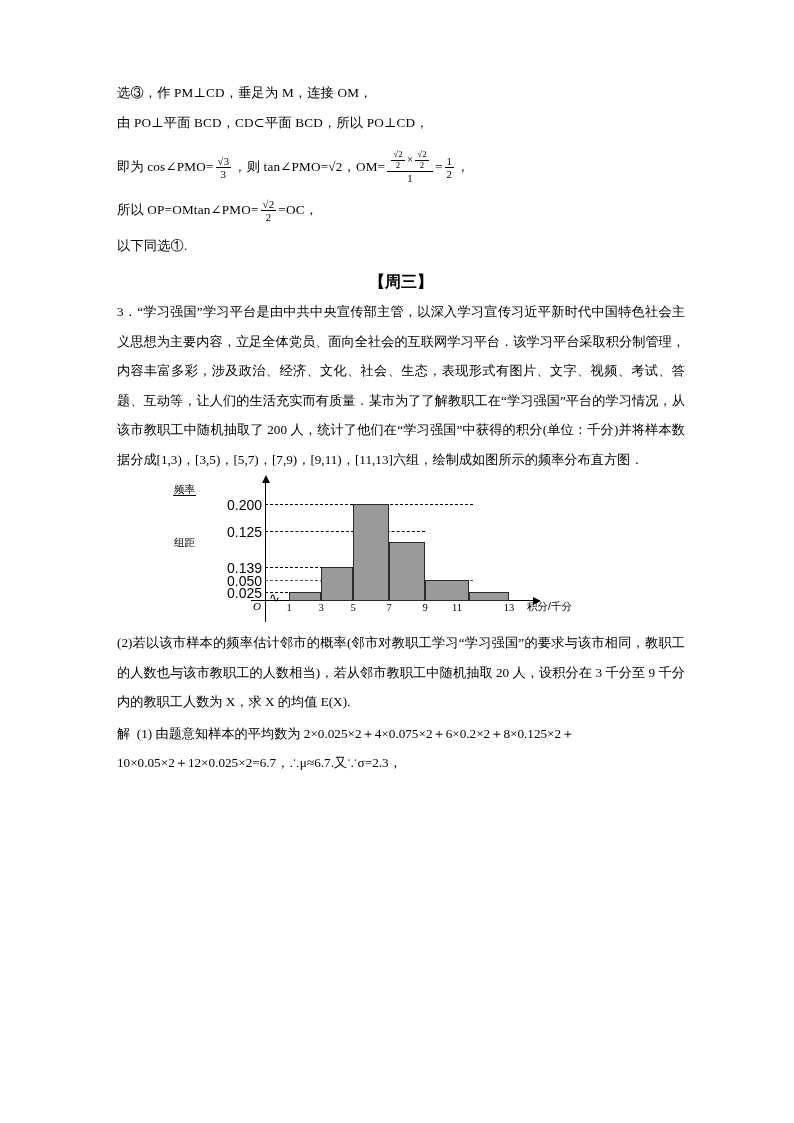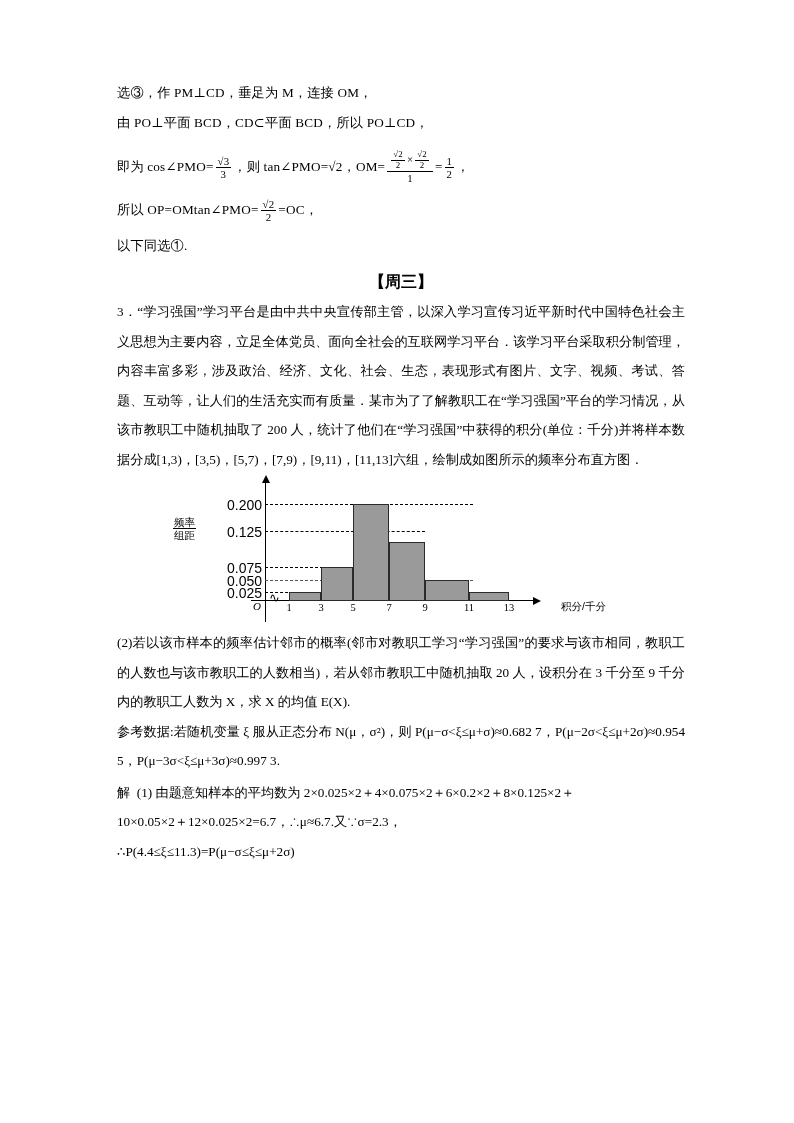--- a/index.html
+++ b/index.html
@@ -78,30 +78,29 @@
   }
   .axis-label-y {
     position: absolute;
     left: 56px;
     top: 1px;
     font-size: 10.5px;
     line-height: 12px;
     text-align: center;
     font-family: "Liberation Sans", sans-serif;
   }
-  .axis-label-y .num2 { display:block; border-bottom: 1px solid #000; padding: 0 1px; margin-top: 33px; }
-  .axis-label-y .den2 { display:block; padding: 0 1px; }
+  .axis-label-y .num2 { display:block; border-bottom: 1px solid #000; padding: 0 1px; }
+  .axis-label-y .den2 { display:block; padding: 0 1px; margin-top: 40px; }
   .axis-label-x {
     position: absolute;
     left: 212px;
     top: 118px;
     font-size: 10.5px;
     font-family: "Liberation Sans", sans-serif;
     white-space: nowrap;
-    margin-left: 34px;
   }
   .ytick {
     position: absolute;
     right: 100%;
     transform: translateY(-50%);
     font-size: 14px;
     padding-right: 3px;
     white-space: nowrap;
     font-family: Liberation Sans, sans-serif;
   }
@@ -205,53 +204,49 @@
         <div class="origin-label" style="left:-12px;top:118px;">O</div>
         <div class="break-mark" style="left:4px;top:108px;">∿</div>
 
         <div class="gridline" style="top:22px;width:208px;">
           <span class="ytick">0.200</span>
         </div>
         <div class="gridline" style="top:49px;width:160px;">
           <span class="ytick">0.125</span>
         </div>
         <div class="gridline" style="top:85px;width:88px;">
-          <span class="ytick">0.075</span>
+          <span class="ytick">0.139</span>
         </div>
         <div class="gridline dotted" style="top:98px;width:208px;">
           <span class="ytick">0.050</span>
         </div>
         <div class="gridline" style="top:110px;width:244px;">
           <span class="ytick">0.025</span>
         </div>
 
         <div class="bar" style="left:24px;width:32px;top:110px;height:9px;"></div>
         <div class="bar" style="left:56px;width:32px;top:85px;height:34px;"></div>
         <div class="bar" style="left:88px;width:36px;top:22px;height:97px;"></div>
         <div class="bar" style="left:124px;width:36px;top:60px;height:59px;"></div>
         <div class="bar" style="left:160px;width:44px;top:98px;height:21px;"></div>
         <div class="bar" style="left:204px;width:40px;top:110px;height:9px;"></div>
 
         <div class="xtick" style="left:24px;top:120px;">1</div>
         <div class="xtick" style="left:56px;top:120px;">3</div>
         <div class="xtick" style="left:88px;top:120px;">5</div>
         <div class="xtick" style="left:124px;top:120px;">7</div>
         <div class="xtick" style="left:160px;top:120px;">9</div>
-        <div class="xtick" style="left:204px;top:120px;font-family:Liberation Serif, serif;">11</div>
+        <div class="xtick" style="left:192px;top:120px;font-family:Liberation Serif, serif;">11</div>
         <div class="xtick" style="left:244px;top:120px;">13</div>
       </div>
       <div class="axis-label-x" style="left:410px;top:118px;">积分/千分</div>
     </div>
 
     <div class="para">(2)若以该市样本的频率估计邻市的概率(邻市对教职工学习“学习强国”的要求与该市相同，教职工的人数也与该市教职工的人数相当)，若从邻市教职工中随机抽取 20 人，设积分在 3 千分至 9 千分内的教职工人数为 X，求 X 的均值 E(X).</div>
 
-    <div class="para">
-      <span>参考数据:</span><span>若随机变量 ξ 服从正态分布 N(μ，σ²)，则 P(μ−σ&lt;ξ≤μ+σ)≈0.682 7，P(μ−2σ&lt;ξ≤μ+2σ)≈0.954 5，P(μ−3σ&lt;ξ≤μ+3σ)≈0.997 3.</span>
-    </div>
 
     <div class="para" style="margin-top:2px;">
       <span>解</span>&nbsp;&nbsp;<span>(1) 由题意知样本的平均数为 2×0.025×2＋4×0.075×2＋6×0.2×2＋8×0.125×2＋</span>
     </div>
     <div class="para">10×0.05×2＋12×0.025×2=6.7，∴μ≈6.7.又∵σ=2.3，</div>
-    <div class="para">∴P(4.4≤ξ≤11.3)=P(μ−σ≤ξ≤μ+2σ)</div>
 
   </div>
 </div>
 
 </body></html>

